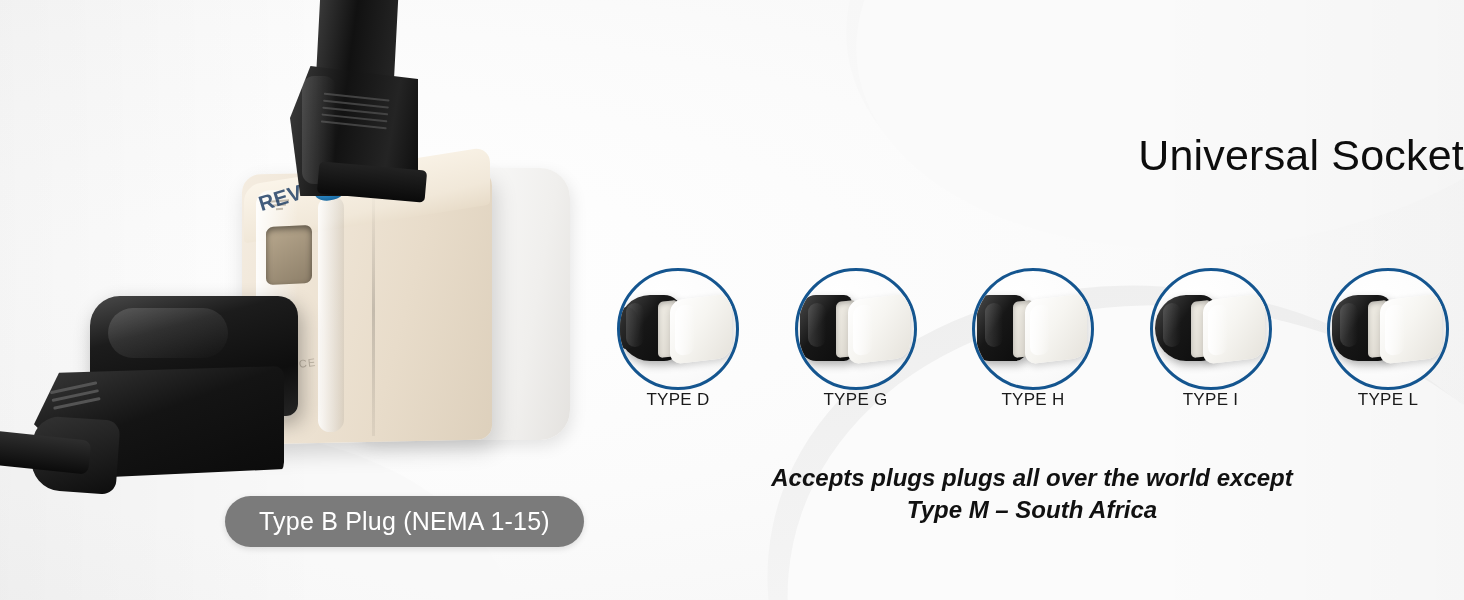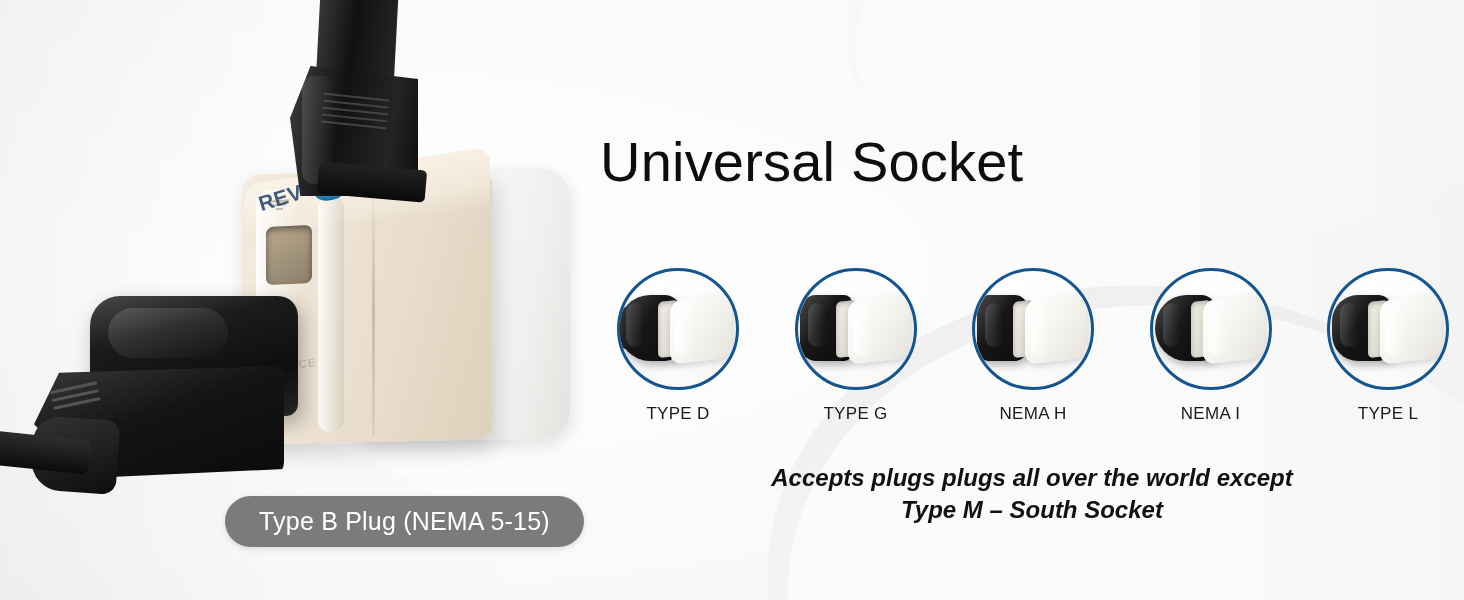--- a/index.html
+++ b/index.html
@@ -199,22 +199,22 @@
     padding:11px 34px;border-radius:999px;
     background:#7b7b7b;color:#ffffff;
     font-size:25px;letter-spacing:.2px;white-space:nowrap;
     box-shadow:0 2px 6px rgba(0,0,0,.12);
   }
 
   
   #panel{position:absolute;left:600px;top:0;width:864px;height:600px;}
 
   .headline1{
-    position:absolute;top:134px;left:0;width:864px;text-align:left;
-    font-size:56px;color:#0d0d0d;letter-spacing:.2px;line-height:1;
+    position:absolute;top:134px;left:0;width:864px;text-align:right;
+    font-size:43px;color:#0d0d0d;letter-spacing:.2px;line-height:1;
   }
   .headline2{
     position:absolute;top:184px;left:0;width:864px;text-align:center;
     font-size:49px;font-weight:bold;color:#14558f;letter-spacing:.2px;line-height:1.14;
   }
 
   .icon-row{
     position:absolute;top:268px;left:16px;width:834px;
     display:flex;justify-content:space-between;align-items:flex-start;
   }
@@ -273,21 +273,21 @@
   .t-ef .plg:before{
     content:"";position:absolute;left:10px;top:34px;width:16px;height:26px;
     border-radius:4px;background:#2a2a2a;
   }
   .t-g .plg{width:52px;border-radius:16px 8px 8px 16px;}
   .t-h .plg{width:50px;border-radius:12px;}
   .t-i .plg{border-radius:50% 16px 16px 50%;width:62px;}
   .t-l .plg{border-radius:26px 14px 14px 26px;width:60px;}
 
   .type-label{
-    margin-top:14px;font-size:17px;color:#1a1a1a;letter-spacing:.3px;white-space:nowrap;
+    font-size:17px;color:#1a1a1a;letter-spacing:.3px;white-space:nowrap;
   }
 
   .caption{
     position:absolute;top:462px;left:0;width:864px;text-align:center;
     font-style:italic;font-weight:bold;font-size:24px;color:#111;line-height:1.32;
   }
 </style>
 </head>
 <body>
 
@@ -344,21 +344,21 @@
       <div class="ribs">
           <i></i>
           <i></i>
           <i></i>
         </div>
       <div class="gloss"></div>
       <div class="boot"></div>
       <div class="cord"></div>
     </div>
 
-    <div class="badge">Type B Plug (NEMA 5-15)</div>
+    <div class="badge">Type B Plug (NEMA 1-15)</div>
   </div>
 
   <div id="panel">
 
     <div class="headline1">Universal Socket</div>
 
     <div class="icon-row">
 
       <div class="icon-cell">
         <div class="circle t-d">
@@ -386,45 +386,45 @@
 
       <div class="icon-cell">
         <div class="circle t-h">
           <div class="plg"></div>
           <div class="pin" style="left:44px;top:40px;width:38px;height:4px;"></div>
           <div class="pin" style="left:44px;top:58px;width:38px;height:4px;"></div>
           <div class="pin" style="left:44px;top:76px;width:38px;height:4px;"></div>
           <div class="skt-face"></div>
           <div class="skt"></div>
         </div>
-        <div class="type-label">NEMA H</div>
+        <div class="type-label">TYPE H</div>
       </div>
 
       <div class="icon-cell">
         <div class="circle t-i">
           <div class="plg"></div>
           <div class="pin" style="left:54px;top:46px;width:28px;"></div>
           <div class="pin" style="left:54px;top:68px;width:28px;"></div>
           <div class="skt-face"></div>
           <div class="skt"></div>
         </div>
-        <div class="type-label">NEMA I</div>
+        <div class="type-label">TYPE I</div>
       </div>
 
       <div class="icon-cell">
         <div class="circle t-l">
           <div class="plg"></div>
           <div class="pin" style="left:52px;top:48px;width:30px;"></div>
           <div class="pin" style="left:52px;top:70px;width:30px;"></div>
           <div class="skt-face"></div>
           <div class="skt"></div>
         </div>
         <div class="type-label">TYPE L</div>
       </div>
 
     </div>
 
     <div class="caption">
       <div>Accepts plugs plugs all over the world except</div>
-      <div>Type M – South Socket</div>
+      <div>Type M – South Africa</div>
     </div>
   </div>
 </div>
 
 </body></html>

